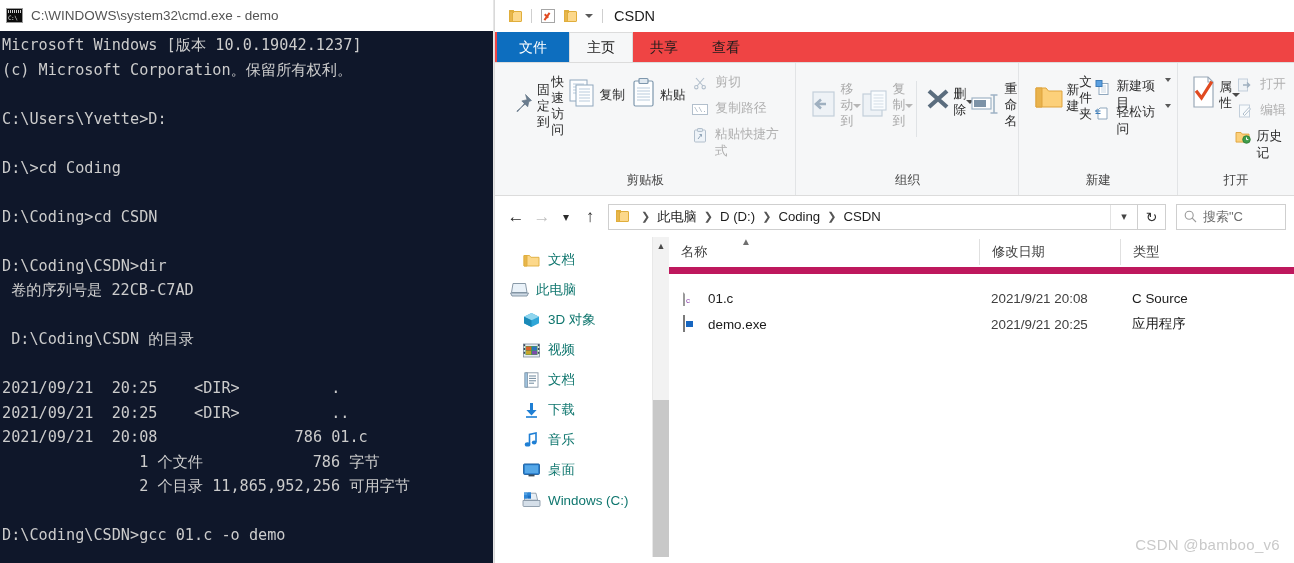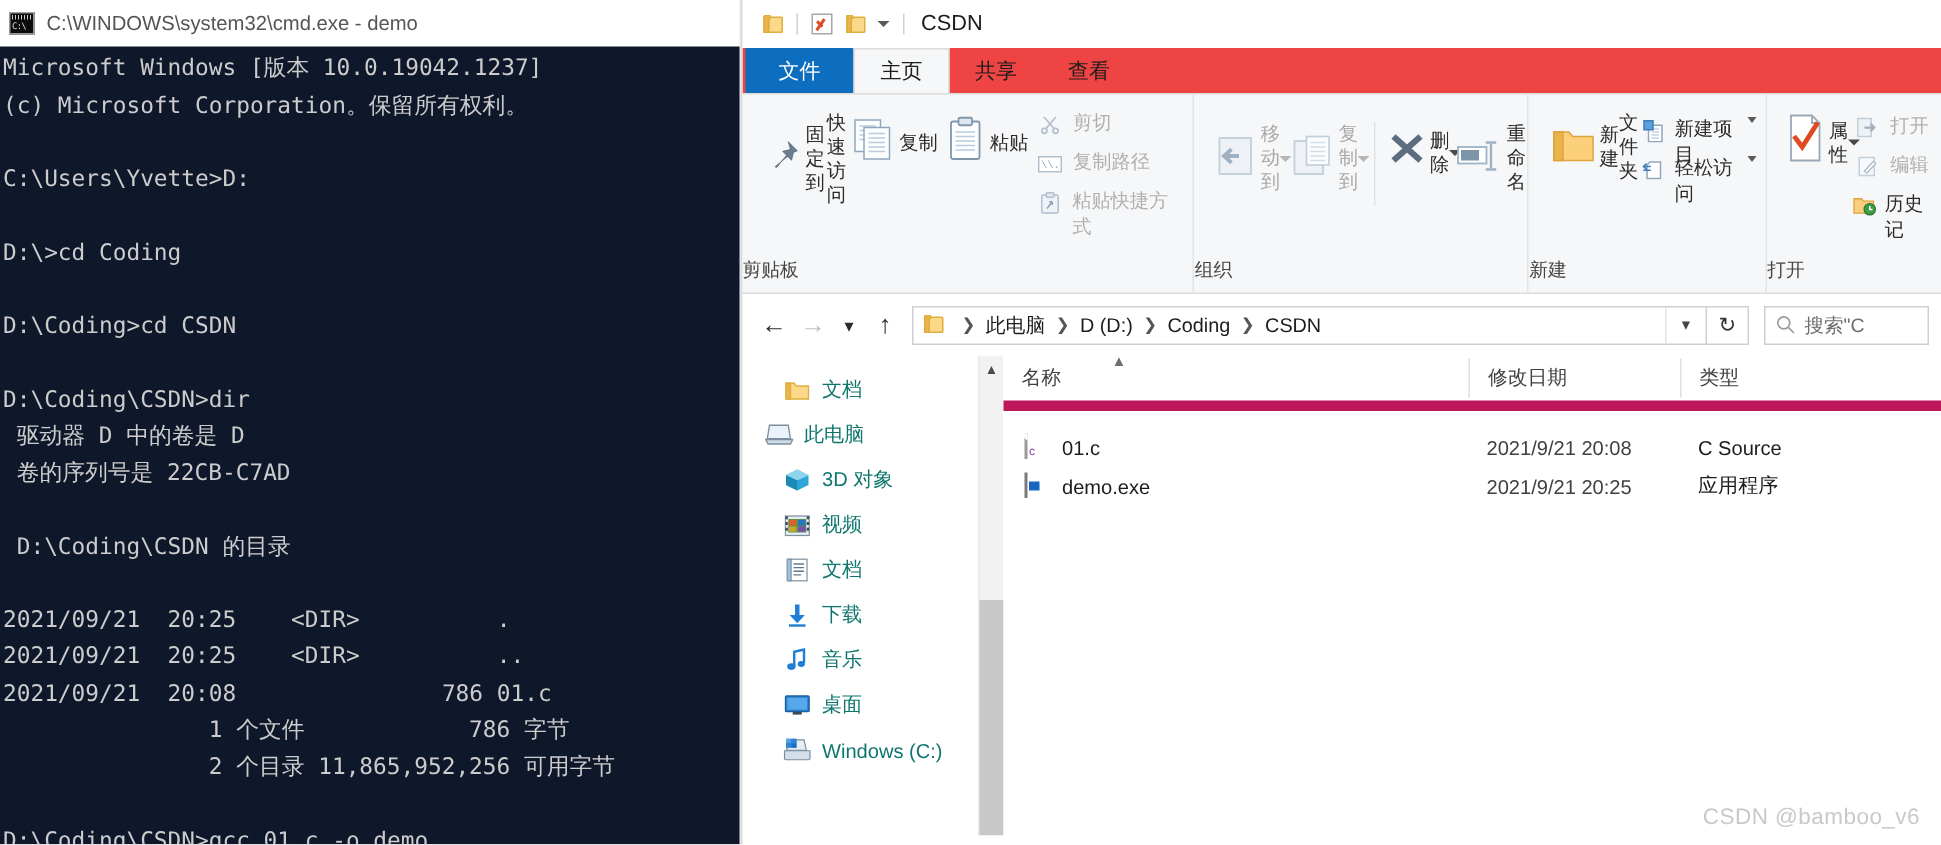--- a/index.html
+++ b/index.html
@@ -60,21 +60,21 @@
   .tab.file{background:#0d6ebf;color:#fff;margin-left:2px;padding:0 22px;}
   .tab.active{background:#f6f7f8;border:1px solid #dcdcdc;border-bottom:none;color:#1c1c1c;line-height:28px;}
 
   
   .ribbon{position:relative;height:134px;background:#f6f7f8;border-top:1px solid #dcdcdc;
     border-bottom:1px solid #dcdcdc;box-sizing:border-box;display:flex;}
   .rb-group{position:relative;height:100%;box-sizing:border-box;display:flex;flex-direction:column;
     justify-content:space-between;}
   .rb-group + .rb-group{border-left:1px solid #e2e4e6;}
   .rb-items{display:flex;align-items:flex-start;padding-top:7px;height:96px;box-sizing:border-box;}
-  .rb-label{font-size:12.5px;color:#444;padding-bottom:6px;}
+  .rb-label{text-align:center;font-size:12.5px;color:#444;padding-bottom:6px;}
 
   .big-btn{width:62px;display:flex;align-items:center;text-align:center;
     font-size:12.8px;color:#2b2b2b;line-height:16px;padding-top:4px;}
   .big-btn .gi{height:38px;display:flex;align-items:center;justify-content:center;margin-bottom:3px;}
   .big-btn.disabled{color:#a8a8a8;}
 
   .small-col{display:flex;flex-direction:column;justify-content:flex-start;padding-top:4px;}
   .small-btn{display:flex;align-items:flex-start;font-size:12.8px;color:#2b2b2b;height:26px;padding-right:6px;}
   .small-btn .si{width:20px;height:18px;display:flex;align-items:center;justify-content:center;margin-right:5px;}
   .small-btn.disabled{color:#b0b0b0;}
@@ -162,21 +162,20 @@
         <div class="cmd-line">Microsoft Windows [版本 10.0.19042.1237]</div>
         <div class="cmd-line">(c) Microsoft Corporation。保留所有权利。</div>
         <div class="cmd-line blank"></div>
         <div class="cmd-line">C:\Users\Yvette&gt;D:</div>
         <div class="cmd-line blank"></div>
         <div class="cmd-line">D:\&gt;cd Coding</div>
         <div class="cmd-line blank"></div>
         <div class="cmd-line">D:\Coding&gt;cd CSDN</div>
         <div class="cmd-line blank"></div>
         <div class="cmd-line">D:\Coding\CSDN&gt;dir</div>
-        <div class="cmd-line"> 驱动器 D 中的卷是 D</div>
         <div class="cmd-line"> 卷的序列号是 22CB-C7AD</div>
         <div class="cmd-line blank"></div>
         <div class="cmd-line"> D:\Coding\CSDN 的目录</div>
         <div class="cmd-line blank"></div>
         <div class="cmd-line">2021/09/21  20:25    &lt;DIR&gt;          .</div>
         <div class="cmd-line">2021/09/21  20:25    &lt;DIR&gt;          ..</div>
         <div class="cmd-line">2021/09/21  20:08               786 01.c</div>
         <div class="cmd-line">               1 个文件            786 字节</div>
         <div class="cmd-line">               2 个目录 11,865,952,256 可用字节</div>
         <div class="cmd-line blank"></div>

